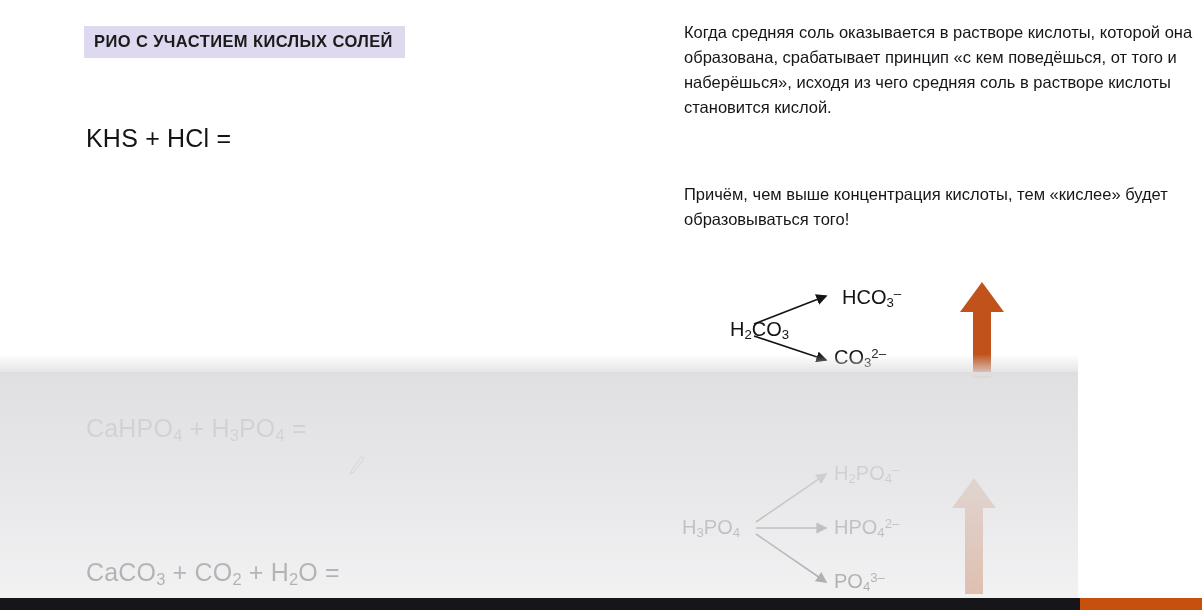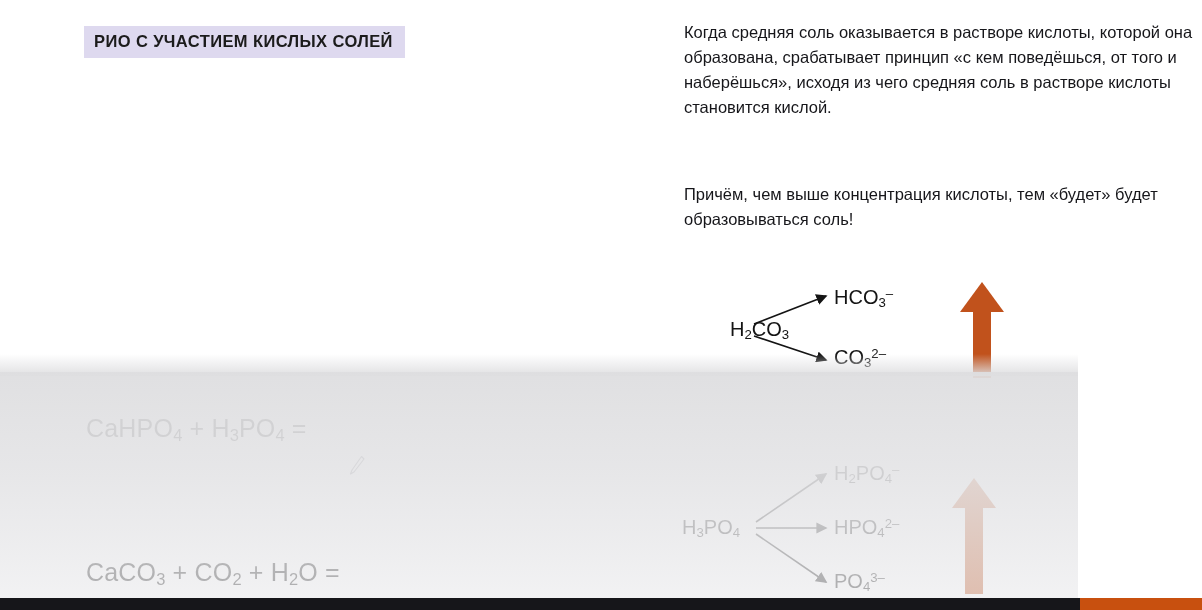--- a/index.html
+++ b/index.html
@@ -164,21 +164,21 @@
   .scheme .formula sub {
     font-size: 0.66em;
     vertical-align: -0.22em;
   }
   .scheme .formula sup {
     font-size: 0.66em;
     vertical-align: 0.45em;
   }
 
   #s1-source { left: 2px; top: 40px; margin-left: 48px; }
-  #s1-prod-1 { left: 154px; top: 8px; }
+  #s1-prod-1 { left: 162px; top: 8px; }
   #s1-prod-2 { left: 154px; top: 68px; }
 
   #s2-source { left: 2px; top: 58px; }
   #s2-prod-1 { left: 154px; top: 4px; }
   #s2-prod-2 { left: 154px; top: 58px; }
   #s2-prod-3 { left: 154px; top: 112px; }
 
   .scheme svg {
     position: absolute;
     left: 0;
@@ -218,41 +218,44 @@
 <body>
 
 <div id="slide">
 
   <div id="left-col">
 
     <div id="title-band">
       <span class="title-text">РИО С УЧАСТИЕМ КИСЛЫХ СОЛЕЙ</span>
     </div>
 
+    <div class="eq" id="eq-1">
+      KHS + HCl =
+    </div>
 
 
     <div class="eq" id="eq-3">
       CaHPO<sub>4</sub> + H<sub>3</sub>PO<sub>4</sub> =
     </div>
 
     <div class="eq" id="eq-4">
       CaCO<sub>3</sub> + CO<sub>2</sub> + H<sub>2</sub>O =
     </div>
 
     <div id="pen-cursor">
       <svg width="18" height="22" viewBox="0 0 18 22">
         <path d="M13.5 1.5 L16 4 L6 17 L2.5 19 L4 15 Z" fill="none" stroke="#6a6a72" stroke-width="1.1" stroke-linejoin="round"></path>
       </svg>
     </div>
   </div>
 
   <div id="right-col">
 
     <div class="para" id="para-1">Когда средняя соль оказывается в растворе кислоты, которой она образована, срабатывает принцип «с кем поведёшься, от того и наберёшься», исходя из чего средняя соль в растворе кислоты становится кислой.</div>
-    <div class="para" id="para-2">Причём, чем выше концентрация кислоты, тем «будет» будет образовываться соль!</div>
+    <div class="para" id="para-2">Причём, чем выше концентрация кислоты, тем «кислее» будет образовываться того!</div>
 
     <div class="scheme" id="scheme-1">
       <svg width="420" height="110">
         <defs>
           <marker id="ah1" markerWidth="7" markerHeight="7" refX="6" refY="3.5" orient="auto">
             <path d="M0,0 L7,3.5 L0,7 z" fill="#141414"></path>
           </marker>
         </defs>
         <line x1="74" y1="46" x2="146" y2="18" stroke="#141414" stroke-width="1.6" marker-end="url(#ah1)"></line>
         <line x1="74" y1="58" x2="146" y2="82" stroke="#141414" stroke-width="1.6" marker-end="url(#ah1)"></line>

